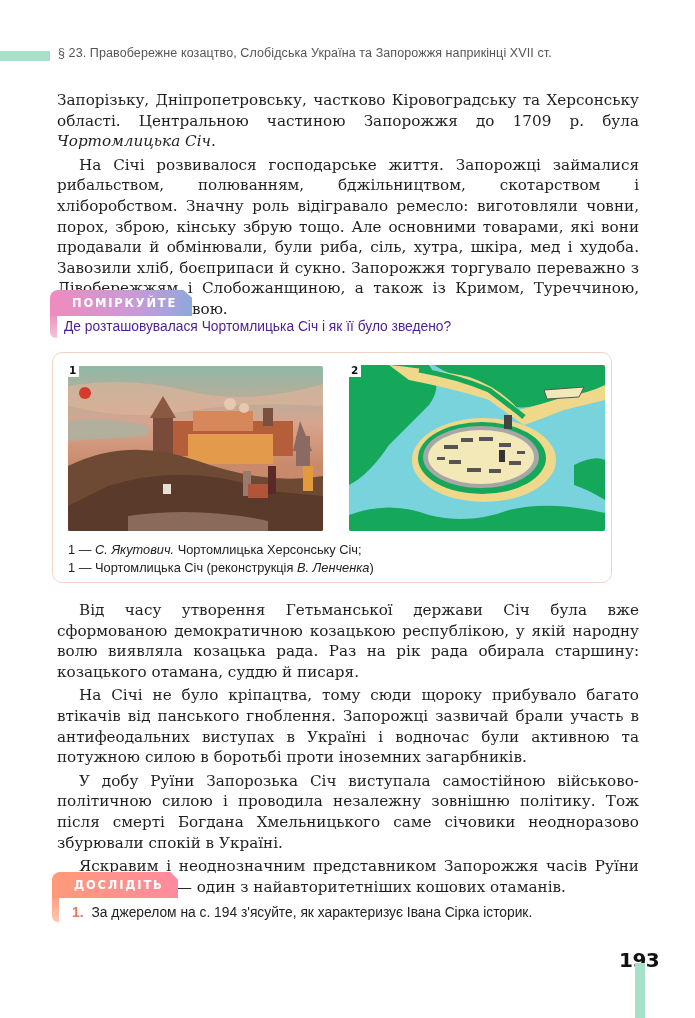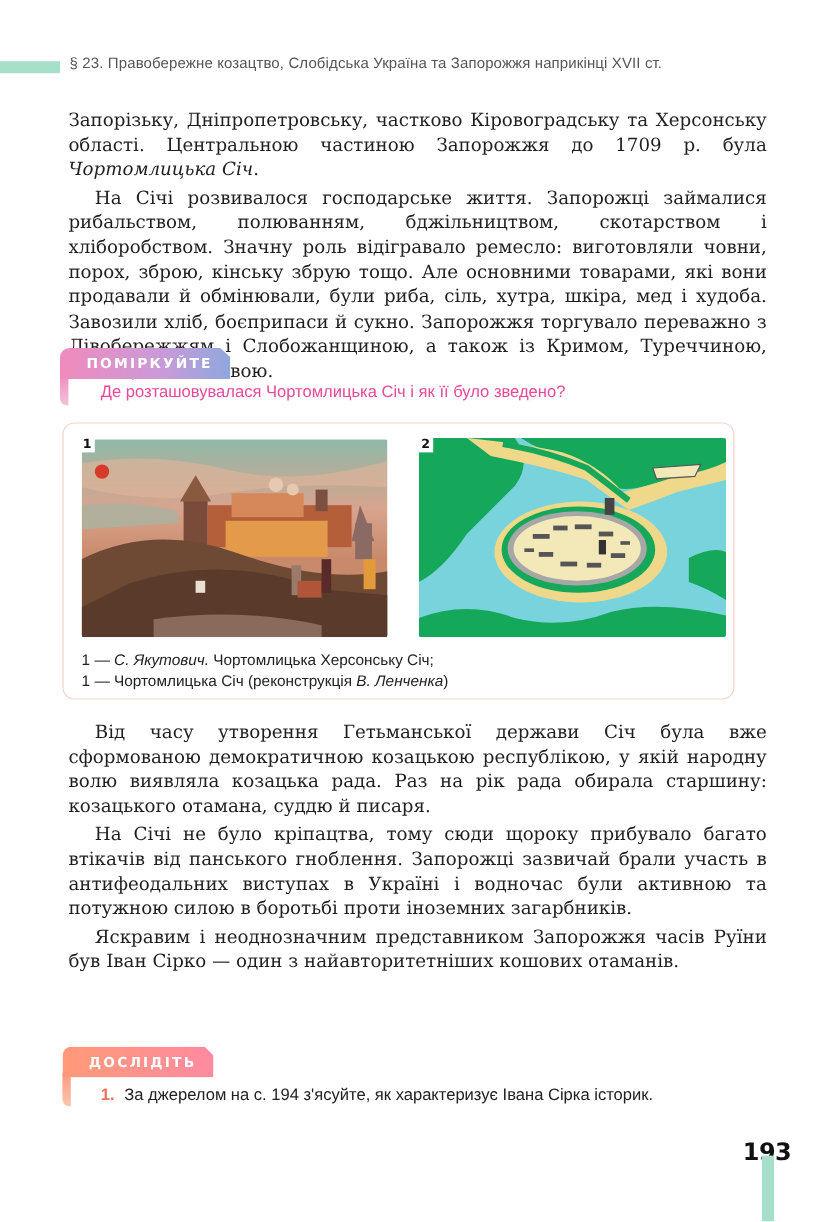--- a/index.html
+++ b/index.html
@@ -23,37 +23,37 @@
       color: #fff; line-height: 26px; border-radius: 8px 0 0 0;
       clip-path: polygon(0 0, 94% 0, 100% 30%, 100% 100%, 0 100%);
     }
     .tag-think { left: 50px; top: 290px; width: 142px; background: linear-gradient(90deg, #f08bbd 0%, #c99ad8 60%, #8fa8dd 100%); }
     .tag-research { left: 52px; top: 872px; width: 126px; background: linear-gradient(90deg, #ff9a78 0%, #ff8aa0 100%); }
 
     .tag-stem { position: absolute; width: 7px; border-radius: 0 0 0 6px; }
     .stem-think { left: 50px; top: 312px; height: 26px; background: linear-gradient(180deg, #ec8dbb, #f6c2dc); }
     .stem-research { left: 52px; top: 894px; height: 28px; background: linear-gradient(180deg, #ff9a7e, #ffc6b0); }
 
-    .question { position: absolute; left: 84px; top: 319px; font-family: "Liberation Sans", sans-serif; font-size: 13.8px; color: #ec4899; white-space: nowrap; }
+    .question { position: absolute; left: 64px; top: 319px; font-family: "Liberation Sans", sans-serif; font-size: 13.8px; color: #4c1d95; white-space: nowrap; }
 
     .figure-frame {
       position: absolute; left: 52px; top: 352px; width: 560px; height: 231px;
       border: 1.5px solid #f3d3c8; border-radius: 10px; background: #fff;
     }
     .fig-num { position: absolute; font-family: "DejaVu Sans", sans-serif; font-weight: bold; font-size: 10.5px; color: #111; background: #fff; padding: 0 3px; line-height: 13px; }
     .fig-num-1 { left: 66px; top: 364px; }
     .fig-num-2 { left: 348px; top: 364px; }
 
     .painting { position: absolute; left: 68px; top: 366px; width: 255px; height: 165px; overflow: hidden; border-radius: 2px; }
     .map-illus { position: absolute; left: 349px; top: 365px; width: 256px; height: 166px; overflow: hidden; border-radius: 2px; }
 
     .caption { position: absolute; left: 68px; top: 541px; font-family: "Liberation Sans", sans-serif; font-size: 12.8px; line-height: 18px; color: #222; white-space: nowrap; }
     .caption .ital { font-style: italic; margin-top: 37px; }
 
-    .task { position: absolute; left: 72px; top: 905px; font-family: "Liberation Sans", sans-serif; font-size: 13.8px; color: #222; white-space: nowrap; margin-left: 12px; }
+    .task { position: absolute; left: 72px; top: 905px; font-family: "Liberation Sans", sans-serif; font-size: 13.8px; color: #222; white-space: nowrap; }
     .task-num { color: #f2735a; font-weight: bold; margin-right: 8px; }
 
     .page-number { position: absolute; left: 619px; top: 948px; font-family: "DejaVu Sans", sans-serif; font-weight: bold; font-size: 20px; color: #111; letter-spacing: -0.5px; }
     .page-bar { position: absolute; left: 635px; top: 963px; width: 10px; height: 55px; background: #a6e0c8; }
   </style>
 </head>
 <body>
 
 <div class="header-bar"></div>
 <div class="header-title">§ 23. Правобережне козацтво, Слобідська Україна та Запорожжя наприкінці XVII ст.</div>
@@ -137,20 +137,21 @@
 <div class="fig-num fig-num-2">2</div>
 
 <div class="caption">
   <div><span>1 — </span><span class="ital">С. Якутович.</span><span> Чортомлицька Херсонську Січ;</span></div>
   <div><span>1 — Чортомлицька Січ (реконструкція </span><span class="ital">В. Ленченка</span><span>)</span></div>
 </div>
 
 <div class="body-text" id="block2">
   <p class="indent">Від часу утворення Гетьманської держави Січ була вже сформованою демократичною козацькою республікою, у якій народну волю виявляла козацька рада. Раз на рік рада обирала старшину: козацького отамана, суддю й писаря.</p>
   <p class="indent">На Січі не було кріпацтва, тому сюди щороку прибувало багато втікачів від панського гноблення. Запорожці зазвичай брали участь в антифеодальних виступах в Україні і водночас були активною та потужною силою в боротьбі проти іноземних загарбників.</p>
+  <p class="indent">У добу Руїни Запорозька Січ виступала самостійною військово-політичною силою і проводила незалежну зовнішню політику. Тож після смерті Богдана Хмельницького саме січовики неодноразово збурювали спокій в Україні.</p>
   <p class="indent">Яскравим і неоднозначним представником Запорожжя часів Руїни був Іван Сірко — один з найавторитетніших кошових отаманів.</p>
 </div>
 
 <div class="tag-stem stem-research"></div>
 <div class="tag tag-research">ДОСЛІДІТЬ</div>
 <div class="task"><span class="task-num">1.</span><span>За джерелом на с. 194 з'ясуйте, як характеризує Івана Сірка історик.</span></div>
 
 <div class="page-number">193</div>
 <div class="page-bar"></div>
 

